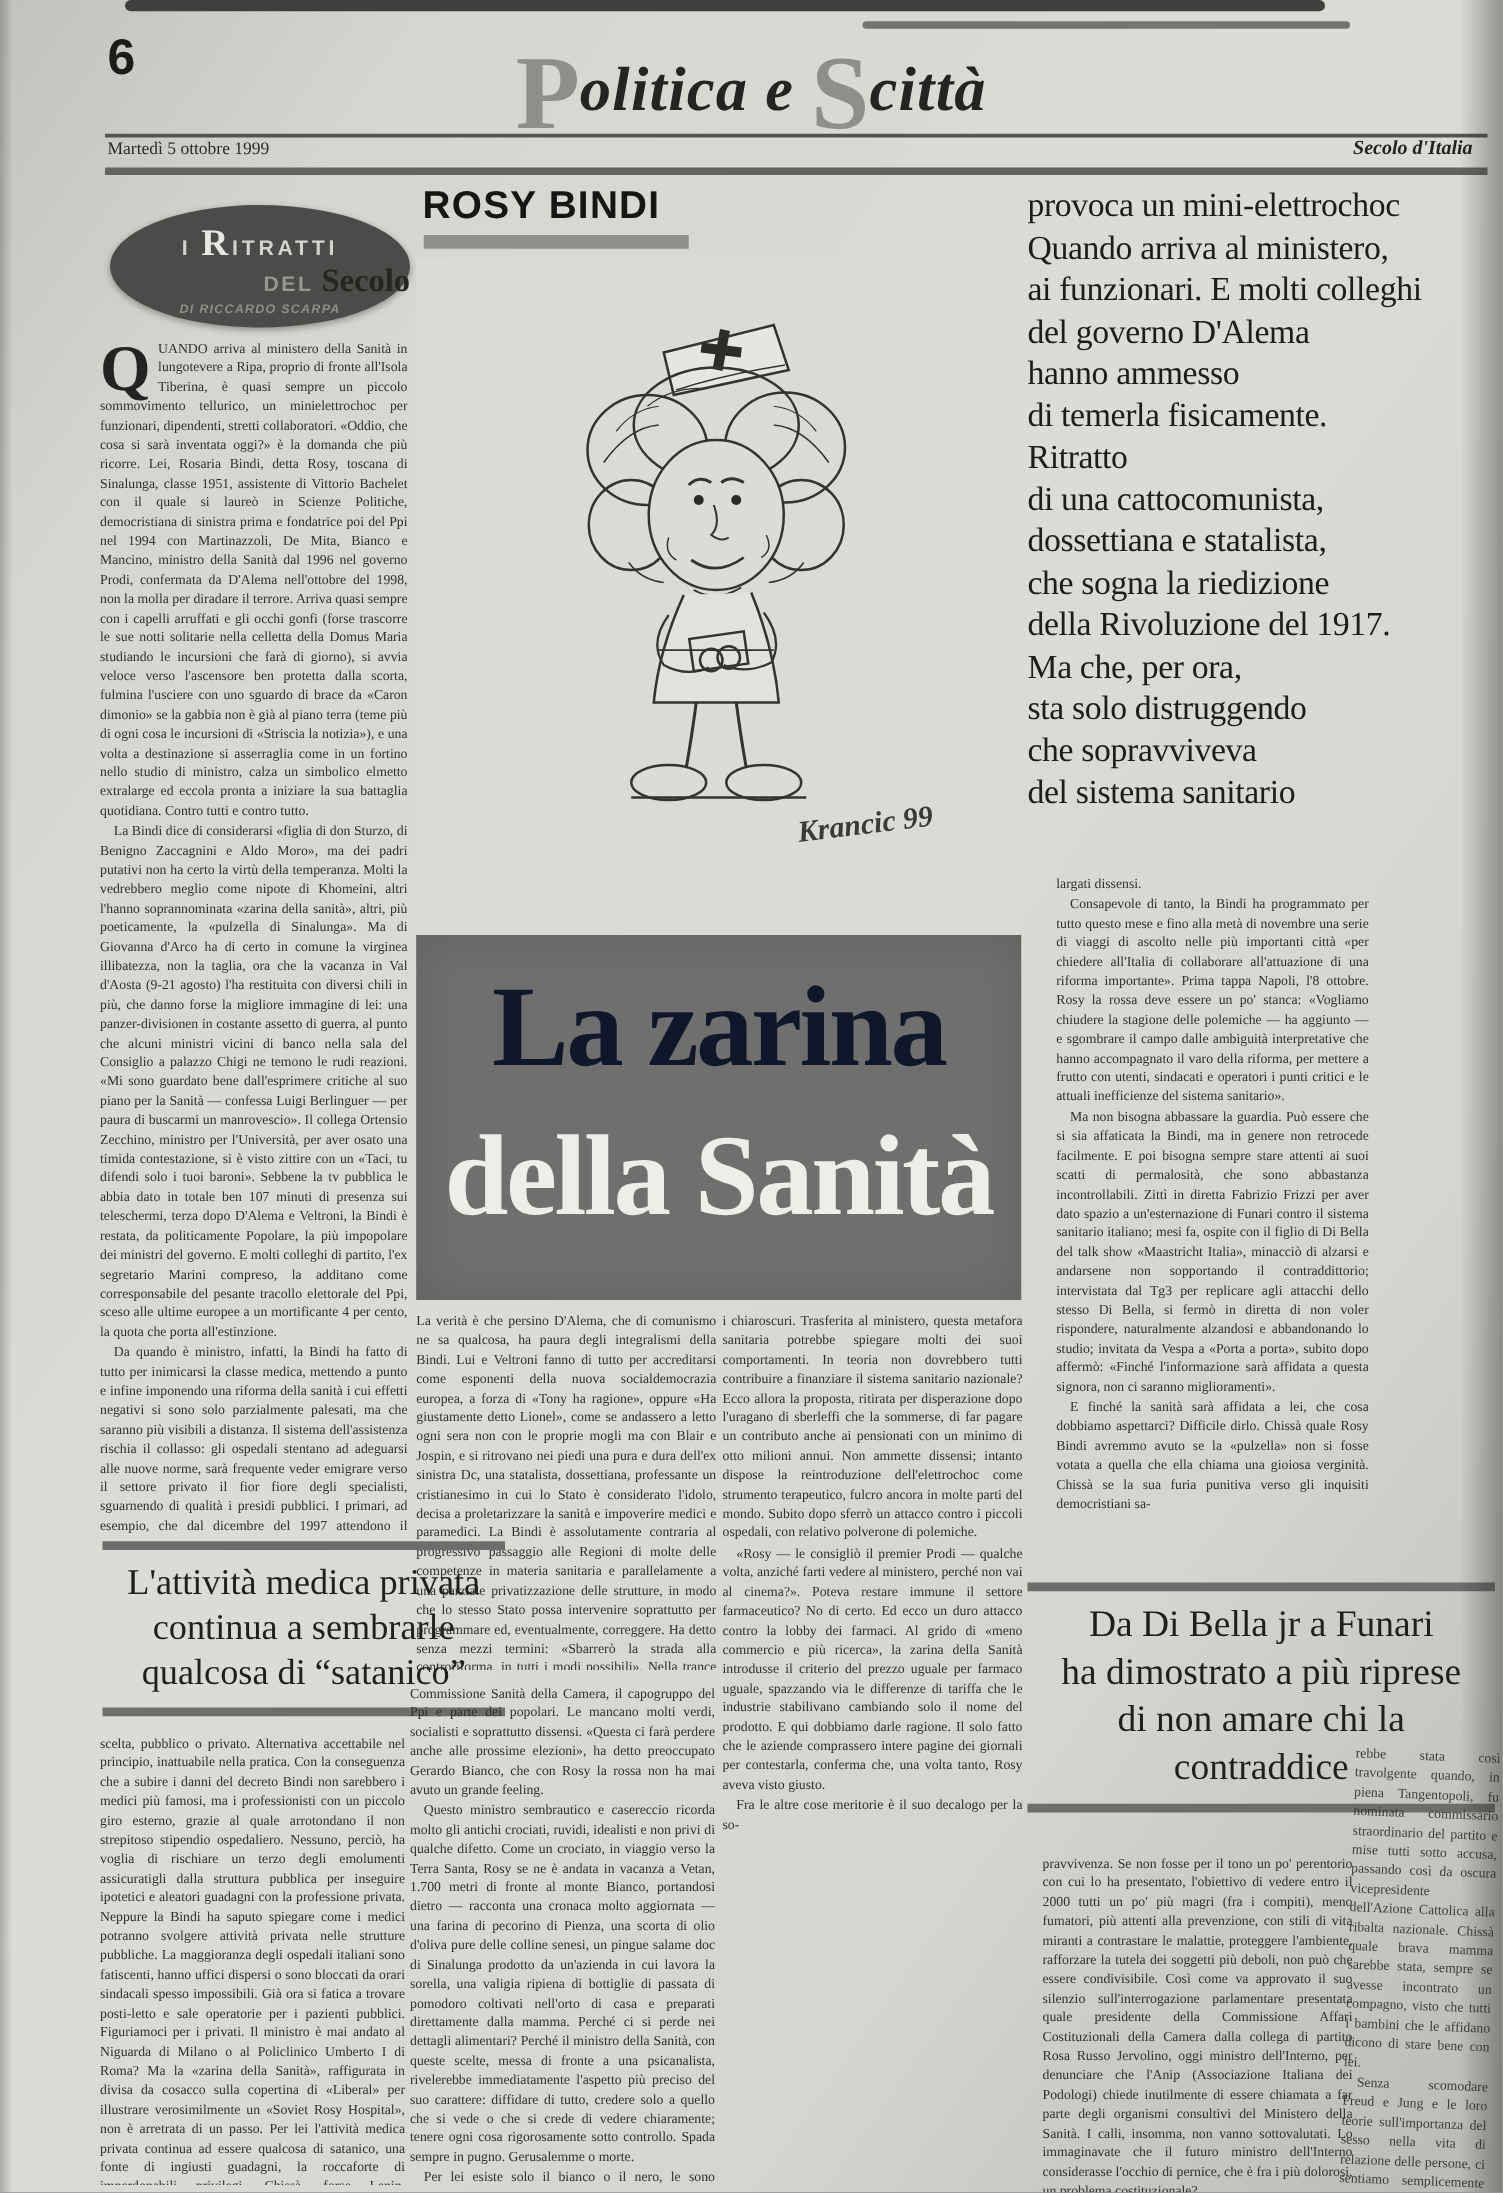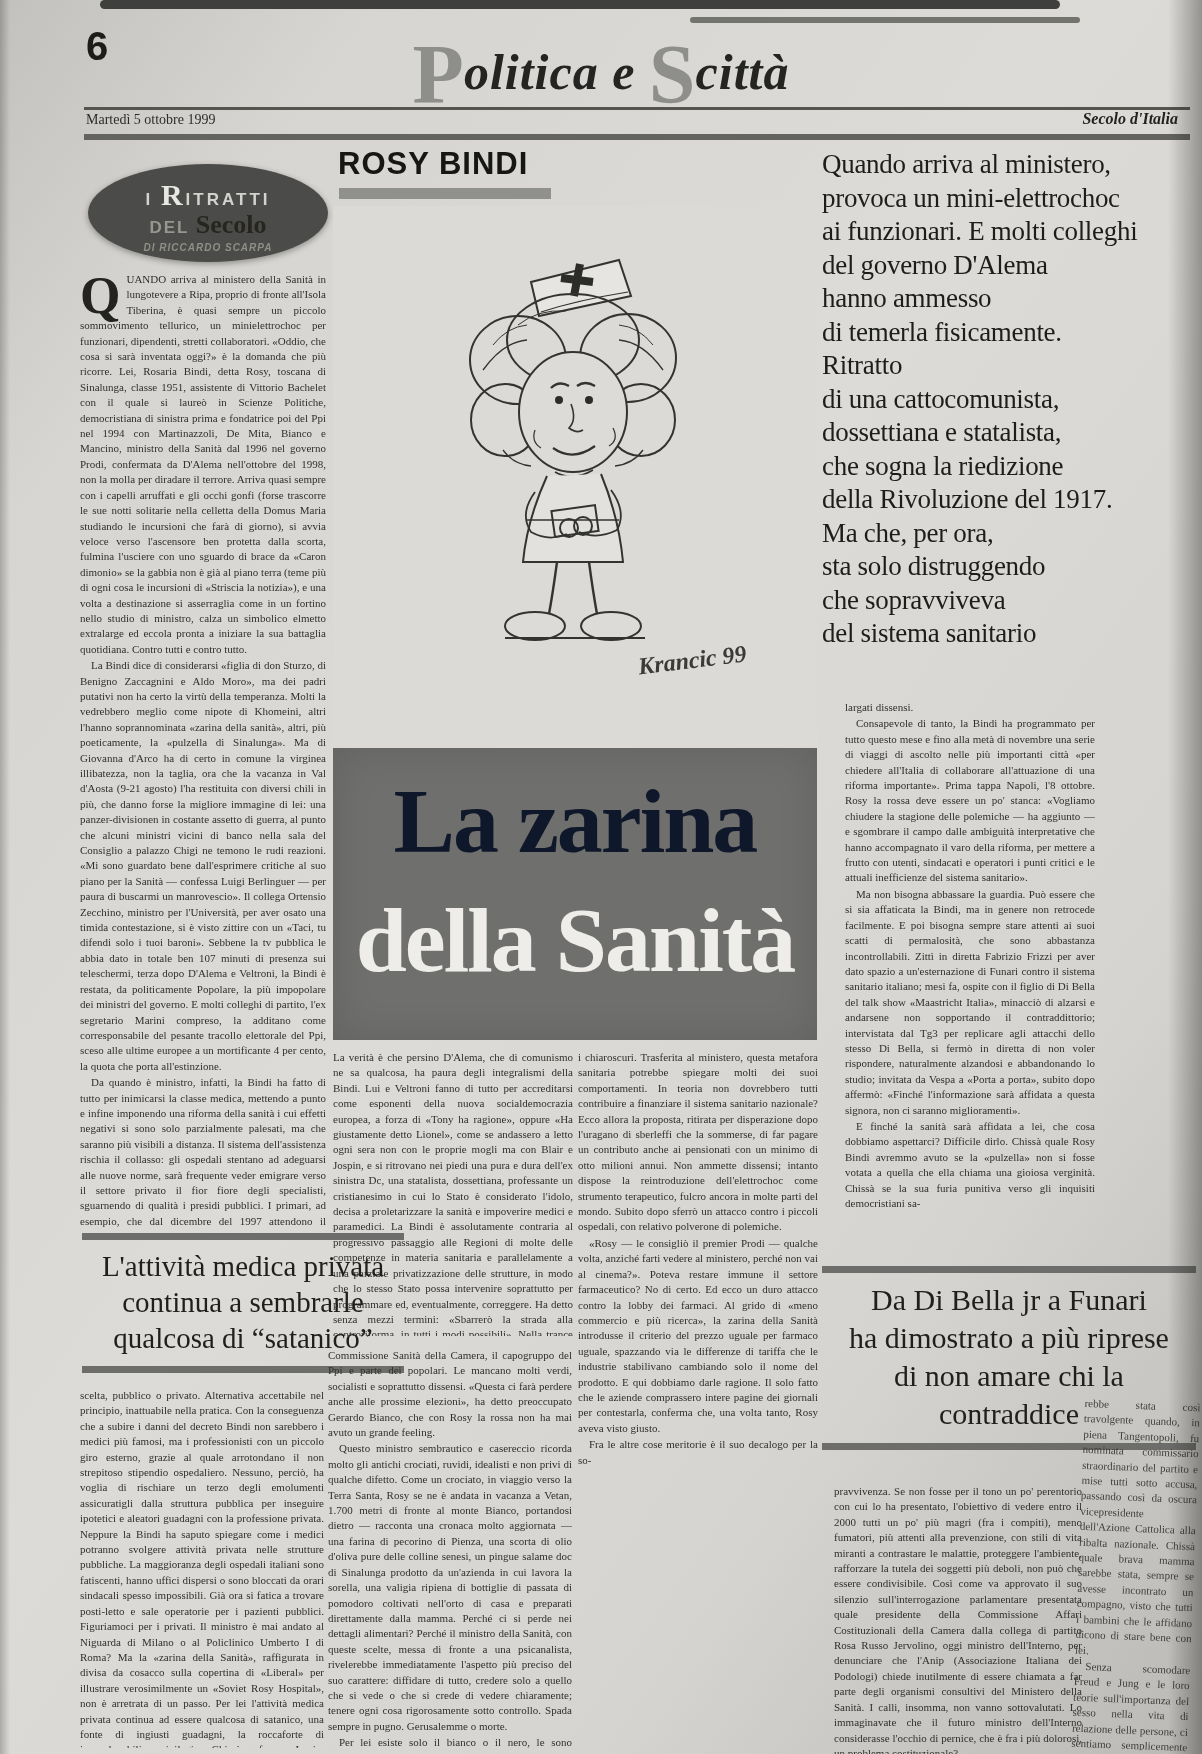--- a/index.html
+++ b/index.html
@@ -18,21 +18,21 @@
   .section-title .rest{font-size:50px;font-style:italic;font-weight:bold;color:#242422;letter-spacing:1px;}
   .hrule{position:absolute;background:#55554f;}
   .date-row{position:absolute;left:86px;top:112px;font-size:14px;color:#2c2c28;}
   .masthead{position:absolute;right:24px;top:110px;font-size:16px;font-weight:bold;font-style:italic;color:#222220;}
 
   
   .badge{position:absolute;left:88px;top:164px;width:240px;height:98px;background:#4b4b49;border-radius:50%;
     text-align:center;box-shadow:0 2px 6px rgba(0,0,0,0.35);padding-top:6px;box-sizing:border-box;}
   .badge .l1{color:#d3d2ce;font-family:"Liberation Sans",sans-serif;font-size:17px;font-weight:bold;letter-spacing:3px;margin-top:8px;}
   .badge .l1 .bigR{font-family:"Liberation Serif",serif;font-size:30px;color:#e8e7e3;}
-  .badge .l2{margin-top:-2px;}
+  .badge .l2{margin-top:-2px;text-align:right;}
   .badge .l2 .del{color:#97978f;font-family:"Liberation Sans",sans-serif;font-weight:bold;font-size:17px;letter-spacing:2px;}
   .badge .l2 .sec{color:#26261f;font-family:"Liberation Serif",serif;font-weight:bold;font-size:26px;}
   .badge .byline{margin-top:2px;color:#8f8f87;font-family:"Liberation Sans",sans-serif;font-size:10px;font-weight:bold;letter-spacing:1px;font-style:italic;}
 
   
   .kicker{position:absolute;left:338px;top:146px;font-family:"Liberation Sans",sans-serif;font-weight:bold;font-size:31px;letter-spacing:1px;color:#161614;}
   .kicker-bar{position:absolute;left:339px;top:188px;width:212px;height:11px;background:#90908c;}
 
   
   .cartoon-box{position:absolute;left:333px;top:206px;width:484px;height:540px;background:#dbdad6;}
@@ -130,22 +130,22 @@
 
         <ellipse cx="112" cy="406" rx="30" ry="14" fill="#dcdbd7"></ellipse>
         <ellipse cx="188" cy="406" rx="30" ry="14" fill="#dcdbd7"></ellipse>
         <path d="M82,418 L222,418" stroke-width="2"></path>
       </g>
     </svg>
     <div class="signature">Krancic 99</div>
   </div>
 
   <div class="standfirst">
+    <div>provoca un mini-elettrochoc</div>
     <div>Quando arriva al ministero,</div>
-    <div>provoca un mini-elettrochoc</div>
     <div>ai funzionari. E molti colleghi</div>
     <div>del governo D'Alema</div>
     <div>hanno ammesso</div>
     <div>di temerla fisicamente.</div>
     <div>Ritratto</div>
     <div>di una cattocomunista,</div>
     <div>dossettiana e statalista,</div>
     <div>che sogna la riedizione</div>
     <div>della Rivoluzione del 1917.</div>
     <div>Ma che, per ora,</div>

